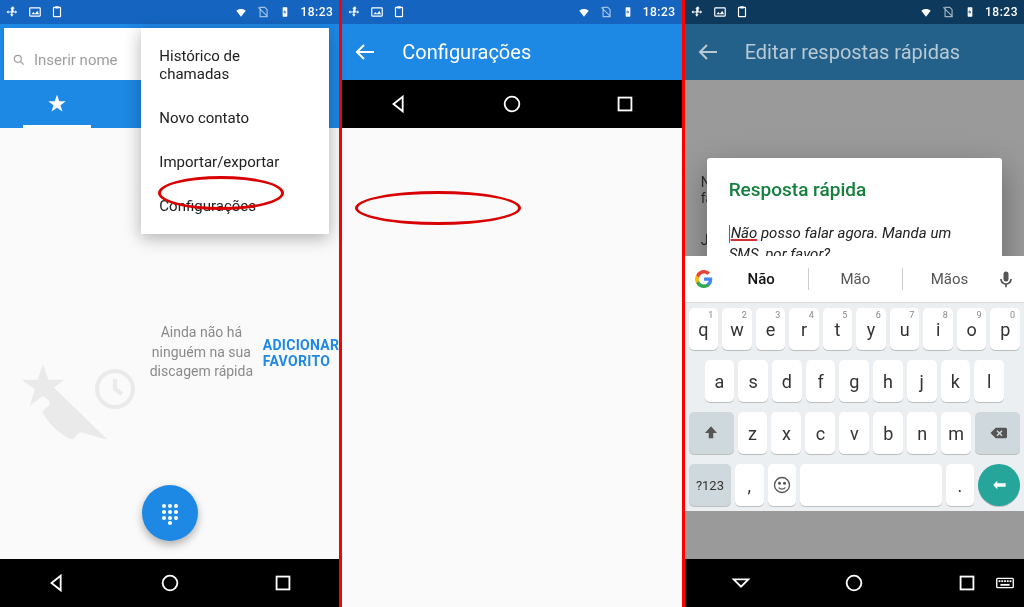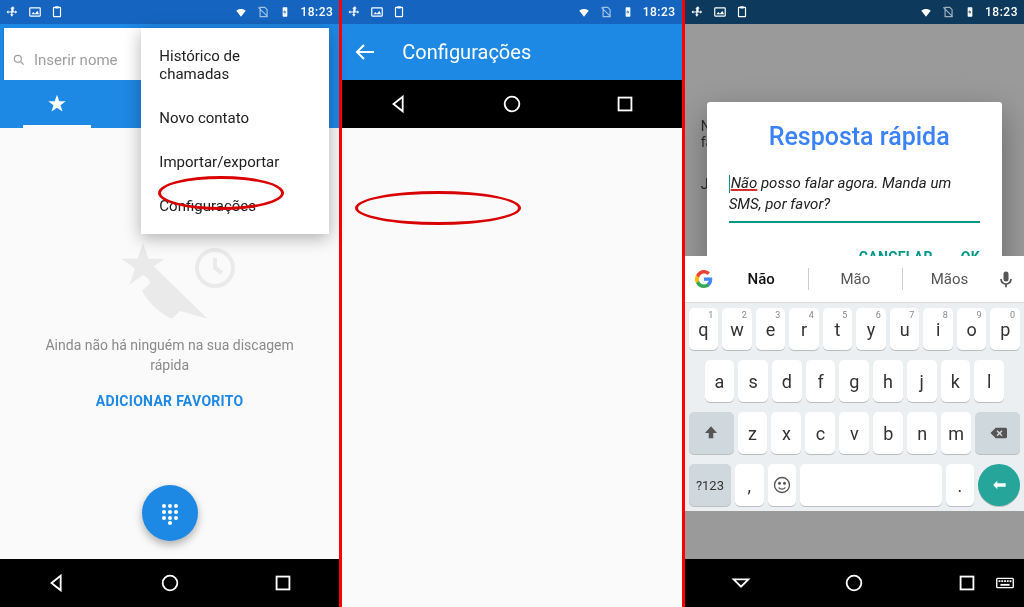--- a/index.html
+++ b/index.html
@@ -13,39 +13,39 @@
   .appbar{height:56px;background:#1e88e5;color:#fff;display:flex;align-items:center;padding:0 12px;gap:24px;font-size:20px;}
   .appbar .back{width:24px;height:24px;}
   .content{flex:1;background:#fff;position:relative;overflow:hidden;}
 
   
   .p1-top{height:56px;background:#1e88e5;display:flex;align-items:flex-start;}
   .searchbar{background:#fff;height:64px;margin:4px 0 4px 4px;display:flex;align-items:center;padding:0 8px;gap:8px;color:#9e9e9e;flex:0 0 132px;box-shadow:0 1px 2px rgba(0,0,0,0.2);}
   .p1-tabs{height:48px;background:#1e88e5;display:flex;}
   .tab{flex:1;display:flex;align-items:center;justify-content:center;position:relative;}
   .tab.active::after{content:"";position:absolute;bottom:0;left:20%;right:20%;height:3px;background:#fff;}
-  .p1-body{flex:1;background:#fafafa;display:flex;flex-direction:column;align-items:center;justify-content:flex-start;position:relative;}
+  .p1-body{flex:1;background:#fafafa;display:flex;flex-direction:row;align-items:center;justify-content:flex-start;position:relative;}
   .empty-ill{margin-top:110px;opacity:0.25;}
   .empty-text{color:#8a8a8a;font-size:14px;text-align:center;margin-top:18px;line-height:1.4;max-width:280px;}
   .favlink{color:#1e88e5;font-size:14px;font-weight:700;letter-spacing:0.3px;margin-top:18px;}
   .fab{position:absolute;bottom:18px;left:50%;transform:translateX(-50%);width:56px;height:56px;border-radius:50%;background:#1e88e5;display:flex;align-items:center;justify-content:center;box-shadow:0 4px 8px rgba(0,0,0,0.3);}
   .menu{position:absolute;right:10px;top:28px;width:188px;background:#fff;box-shadow:0 4px 16px rgba(0,0,0,0.3);padding:6px 0;z-index:5;}
   .menu-item{padding:13px 18px;font-size:15px;color:#212121;}
 
   
   .oval{position:absolute;border:3px solid #d90000;border-radius:50%/50%;pointer-events:none;z-index:6;}
   .ov1{width:120px;height:28px;left:158px;top:176px;}
   .ov2{width:160px;height:28px;left:355px;top:191px;}
 
   
   .opt{padding:17px 20px;font-size:15px;color:#212121;}
   .behind1{position:absolute;left:16px;top:94px;right:16px;color:#2a2a2a;font-size:14px;}
   .behind2{position:absolute;left:16px;top:260px;right:16px;color:#2a2a2a;font-size:14px;}
   .dialog{position:absolute;left:22px;right:22px;top:78px;background:#fff;border-radius:3px;padding:20px 22px 10px;box-shadow:0 12px 32px rgba(0,0,0,0.35);}
-  .dlg-title{font-size:25px;font-weight:500;color:#3b82f6;margin-bottom:22px;margin-left:40px;}
+  .dlg-title{font-size:19px;font-weight:500;color:#15803d;margin-bottom:22px;}
   .dlg-input{font-size:15px;color:#212121;border:none;border-bottom:2px solid #009688;padding-bottom:6px;line-height:1.4;font-style:italic;}
   .dlg-input .under{text-decoration:underline;text-decoration-color:#d32f2f;text-decoration-thickness:2px;}
   .dlg-cursor{display:inline-block;width:1px;height:18px;background:#009688;vertical-align:middle;margin-right:1px;}
   .dlg-actions{display:flex;justify-content:flex-end;gap:28px;margin-top:26px;font-size:14px;font-weight:700;color:#009688;letter-spacing:0.3px;}
 
   
   .kb{position:absolute;left:0;right:0;bottom:48px;height:255px;background:#eceff1;display:flex;flex-direction:column;}
   .sugg{height:46px;background:#fff;display:flex;align-items:center;padding:0 8px;gap:10px;border-bottom:1px solid #ddd;}
   .gicon{width:22px;height:22px;border-radius:50%;display:flex;align-items:center;justify-content:center;background:#fff;}
   .sugg-item{flex:1;text-align:center;font-size:15px;color:#555;position:relative;}
@@ -308,20 +308,28 @@
         <span class="ico">
             <svg viewBox="0 0 24 24" fill="#fff">
               <rect x="8" y="4" width="8" height="16" rx="1"></rect>
               <path d="M11 8l-2 5h3l-1 4 3-6h-3z" fill="#0d3a5c"></path>
             </svg>
           </span>
         <span class="clock">18:23</span>
       </div>
     </div>
 
+    <div class="appbar dim">
+      <span class="back">
+          <svg viewBox="0 0 24 24" fill="none" stroke="#b9c9d4" stroke-width="2">
+            <path d="M20 12H4M10 5l-7 7 7 7"></path>
+          </svg>
+        </span>
+      <span>Editar respostas rápidas</span>
+    </div>
 
     <div class="content" style="background:#9a9a9a;">
       <div class="behind1">
         <span>N</span><br>
         <span>fa</span>
         <div style="margin-top:26px;">J</div>
       </div>
       <div class="behind2">Não posso falar agora. Liga depois, por favor?</div>
 
       <div class="dialog">

